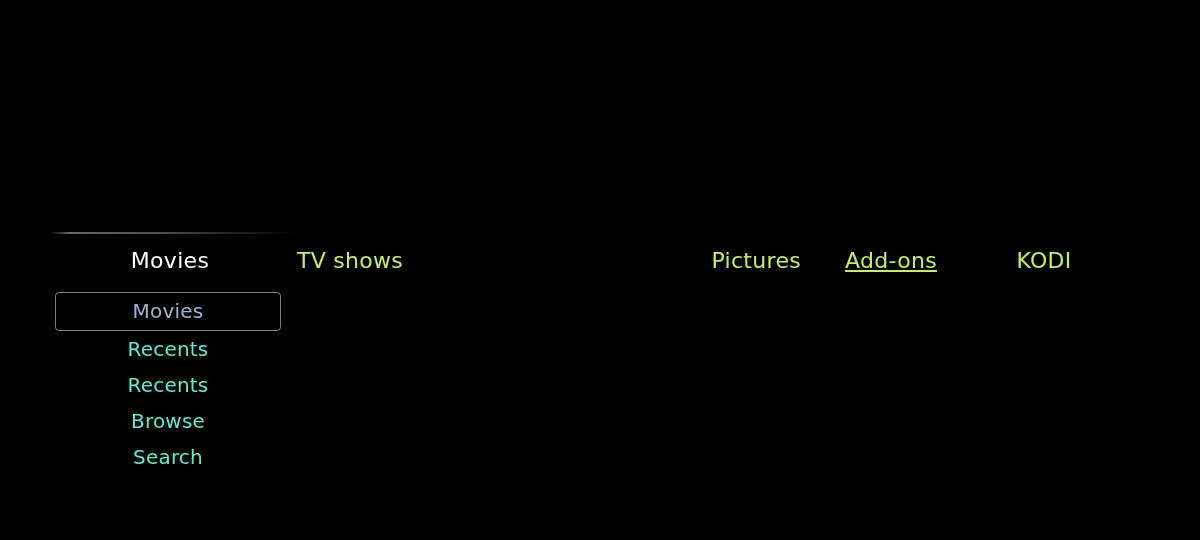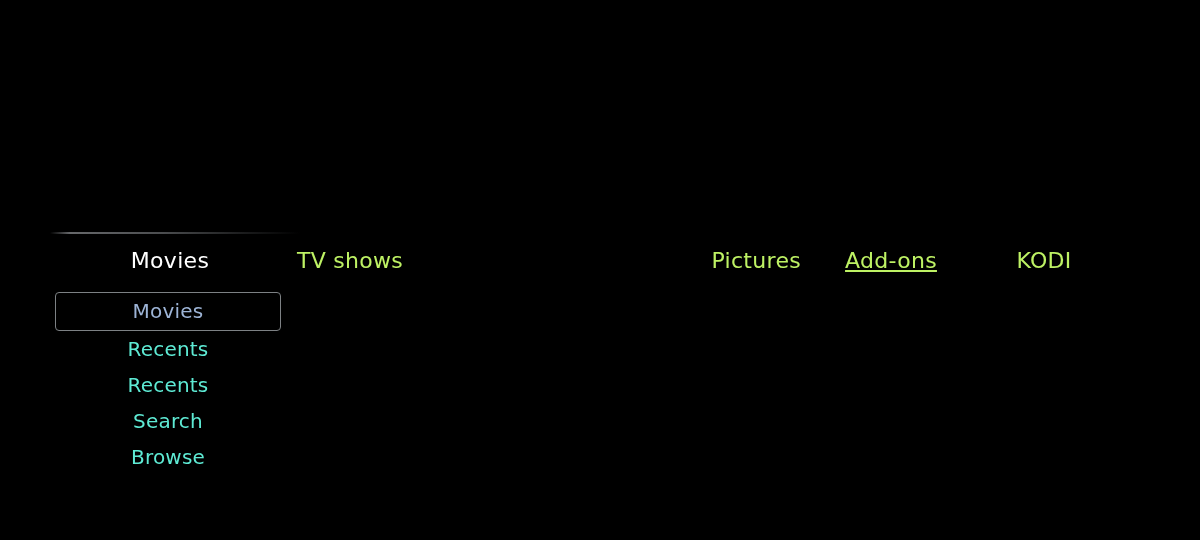--- a/index.html
+++ b/index.html
@@ -116,17 +116,17 @@
     <div class="main-menu-item" style="left:260px;">TV shows</div>
     <div class="main-menu-item" style="left:621px;text-align:right;">Pictures</div>
     <div class="main-menu-item" style="left:801px;text-decoration:underline;">Add-ons</div>
     <div class="main-menu-item" style="left:954px;">KODI</div>
   </div>
 
   <div id="submenu">
     <div class="submenu-item selected">Movies</div>
     <div class="submenu-item">Recents</div>
     <div class="submenu-item">Recents</div>
+    <div class="submenu-item">Browse</div>
     <div class="submenu-item">Search</div>
-    <div class="submenu-item">Browse</div>
   </div>
 
 </div>
 
 </body></html>

